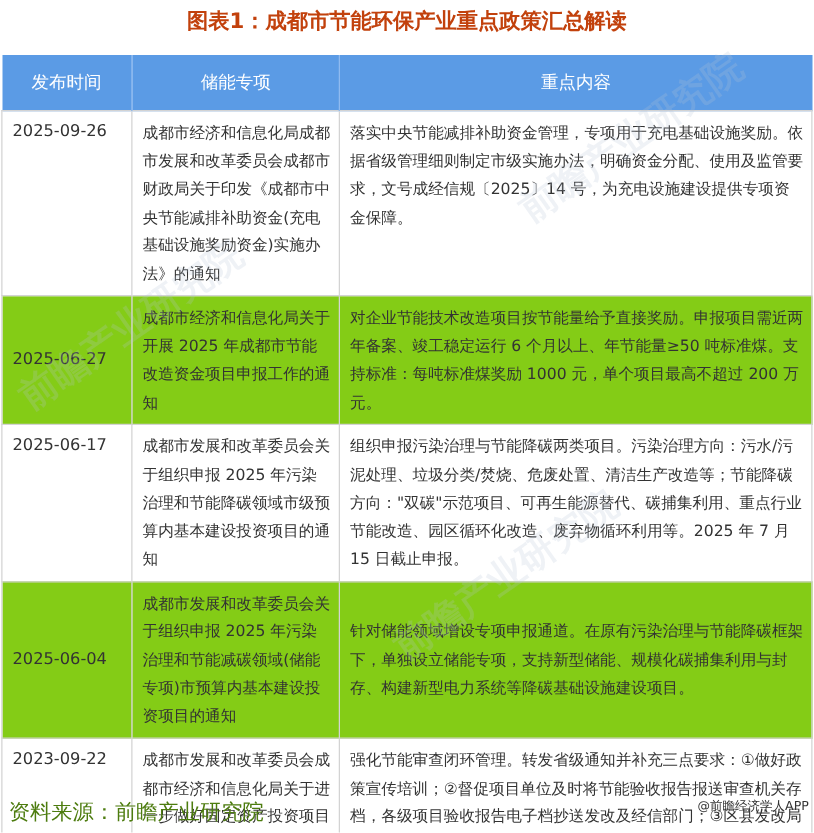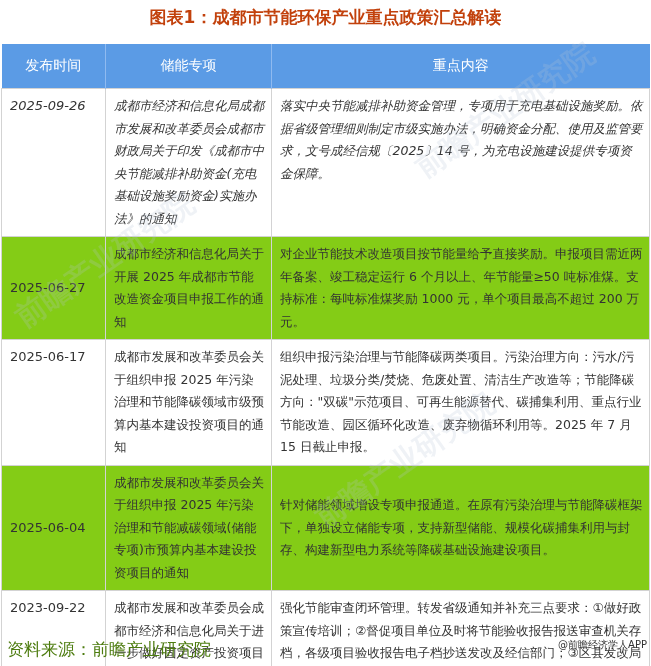--- a/index.html
+++ b/index.html
@@ -101,21 +101,21 @@
     <col>
   </colgroup>
   <thead>
     <tr>
       <th>发布时间</th>
       <th>储能专项</th>
       <th>重点内容</th>
     </tr>
   </thead>
   <tbody>
-    <tr style="height:139px;font-style:italic;">
+    <tr style="height:139px;">
       <td class="date top">2025-09-26</td>
       <td class="name">成都市经济和信息化局成都市发展和改革委员会成都市财政局关于印发《成都市中央节能减排补助资金(充电基础设施奖励资金)实施办法》的通知</td>
       <td class="content top">落实中央节能减排补助资金管理，专项用于充电基础设施奖励。依据省级管理细则制定市级实施办法，明确资金分配、使用及监管要求，文号成经信规〔2025〕14 号，为充电设施建设提供专项资金保障。</td>
     </tr>
     <tr class="alt" style="height:79px;">
       <td class="date">2025-06-27</td>
       <td class="name">成都市经济和信息化局关于开展 2025 年成都市节能改造资金项目申报工作的通知</td>
       <td class="content">对企业节能技术改造项目按节能量给予直接奖励。申报项目需近两年备案、竣工稳定运行 6 个月以上、年节能量≥50 吨标准煤。支持标准：每吨标准煤奖励 1000 元，单个项目最高不超过 200 万元。</td>
     </tr>
     <tr style="height:99px;">

